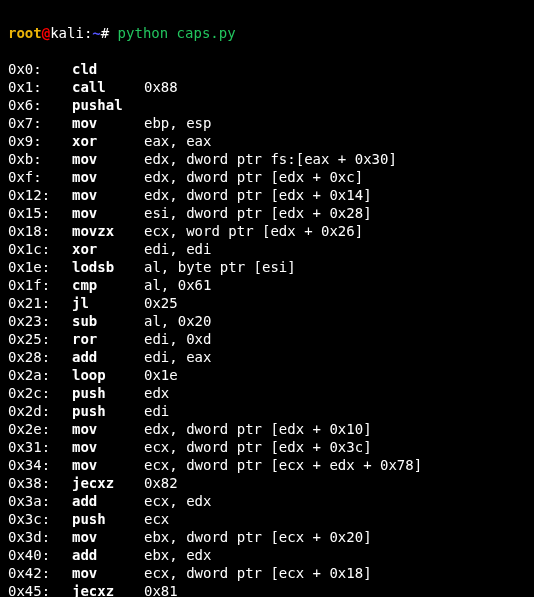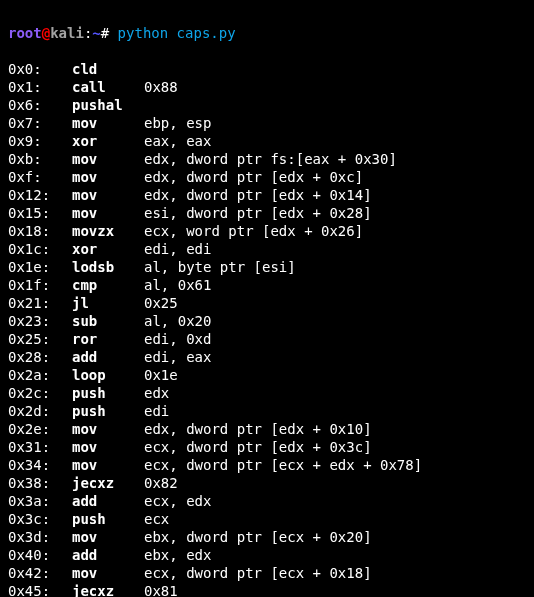--- a/index.html
+++ b/index.html
@@ -11,27 +11,27 @@
     font-size: 14px;
     line-height: 18px;
     width: 534px;
     height: 597px;
     overflow: hidden;
   }
   .terminal {
     padding: 6px 8px;
     white-space: pre;
   }
-  .prompt-user { color: #8b5cf6; font-weight: bold; }
+  .prompt-user { color: #eab308; font-weight: bold; }
   .prompt-at   { color: #ff0000; font-weight: bold; }
-  .prompt-host { color: #a3a3a3; font-weight: bold; }
+  .prompt-host { color: #ffffff; font-weight: normal; }
   .prompt-sep  { color: #ffffff; }
   .prompt-path { color: #5555ff; font-weight: bold; }
   .prompt-end  { color: #ffffff; }
-  .cmd         { color: #0ea5e9; }
+  .cmd         { color: #22c55e; }
   .asm-line    { color: #ffffff; }
   .addr-col { display: inline-block; width: 64px; }
   .mnem-col { display: inline-block; width: 72px; font-weight: bold; }
   .oper-col { display: inline-block; }
 </style>
 </head>
 <body>
 
 <div class="terminal">
 <div><span class="prompt-user">root</span><span class="prompt-at">@</span><span class="prompt-host">kali</span><span class="prompt-sep">:</span><span class="prompt-path">~</span><span class="prompt-end"># </span><span class="cmd">python caps.py</span></div>

